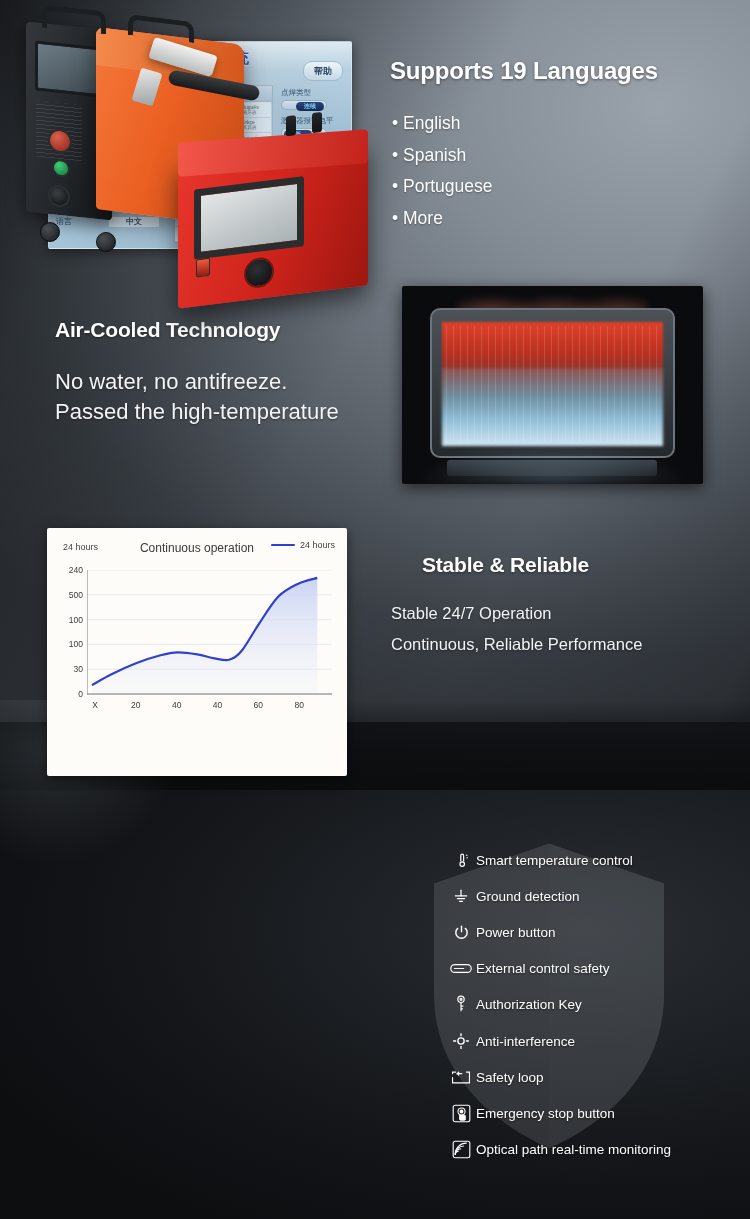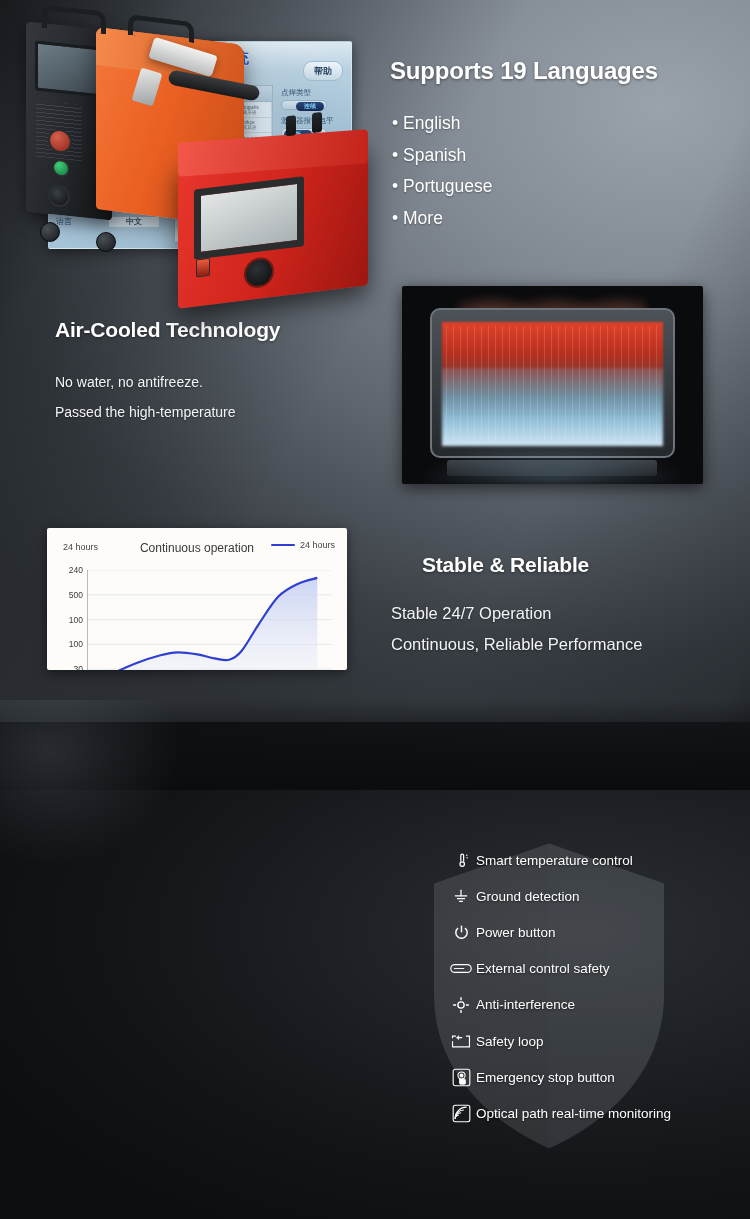--- a/index.html
+++ b/index.html
@@ -106,21 +106,21 @@
   #langTitle{left:390px;top:57px;font-size:24px;}
   .lang-list{position:absolute;color:#fff;font-size:17.5px;line-height:31.5px;
     text-shadow:0 1px 2px rgba(0,0,0,.35);}
   #langColA{left:392px;top:108px;}
   #langColB{left:562px;top:108px;}
   .lang-list li{list-style:none;}
   .lang-list ul{margin:0;padding:0;}
   .bullet{display:inline-block;width:11px;}
 
   #airTitle{left:55px;top:318px;font-size:21px;}
-  #airBody{left:55px;top:367px;font-size:14px;line-height:30px;}
+  #airBody{left:55px;top:367px;font-size:22px;line-height:30px;}
 
   #stableTitle{left:391px;top:553px;font-size:21px;margin-left:31px;}
   #stableBody{left:391px;top:598px;font-size:16.5px;line-height:31px;}
 
   #secTitle{left:38px;top:790px;font-size:25.5px;font-weight:bold;color:#f4f6f8;
     line-height:37px;letter-spacing:.2px;
     text-shadow:2px 2px 3px rgba(0,0,0,.75), 0 0 1px rgba(255,255,255,.4);}
 
   
   #cool{left:402px;top:286px;width:301px;height:198px;background:#0a0b0d;
@@ -141,21 +141,21 @@
                radial-gradient(40% 100% at 52% 100%, rgba(215,120,95,.5), rgba(0,0,0,0) 70%),
                radial-gradient(40% 100% at 85% 100%, rgba(215,120,95,.5), rgba(0,0,0,0) 70%);
     filter:blur(3px);}
   #cool .base{position:absolute;left:45px;bottom:8px;width:210px;height:16px;
     background:linear-gradient(180deg,#3a3f45,#1b1e21);border-radius:3px;}
   #cool .mist{position:absolute;left:0;bottom:0;width:301px;height:60px;
     background:radial-gradient(60% 100% at 50% 100%, rgba(160,200,225,.30), rgba(0,0,0,0) 75%);
     filter:blur(4px);}
 
   
-  #chart{left:47px;top:528px;width:300px;height:142px;background:#fdfcf8;
+  #chart{left:47px;top:528px;width:300px;height:248px;background:#fdfcf8;
     box-shadow:0 3px 12px rgba(0,0,0,.5);text-decoration:underline;}
   .ch-title{position:absolute;left:0;right:0;top:13px;text-align:center;
     font-size:12px;color:#3a3a3a;font-family:"Liberation Sans",sans-serif;}
   .ch-corner{position:absolute;left:16px;top:14px;font-size:9px;color:#444;}
   .ch-legend{position:absolute;right:12px;top:12px;display:flex;align-items:center;gap:5px;
     font-size:9px;color:#444;}
   .ch-legend .ln{width:24px;height:2.5px;background:#2f3fd0;border-radius:2px;}
   .ch-plot{position:absolute;left:40px;top:42px;width:245px;height:124px;}
   .ch-ylabels{position:absolute;left:6px;top:36px;width:30px;height:136px;}
   .ch-ylabels div{position:absolute;right:0;font-size:8.5px;color:#3b3b3b;transform:translateY(-50%);}
@@ -518,20 +518,32 @@
         <span class="sec-ico">
           <svg width="22" height="11" viewBox="0 0 28 12" fill="none" stroke="#fff" stroke-width="1.5">
             <rect x="1" y="1" width="26" height="10" rx="5"></rect>
             <path d="M5 6h13" stroke-width="1.2"></path>
           </svg>
         </span>
         <span class="sec-lab">External control safety</span>
       </div>
       <div class="sec-item">
         <span class="sec-ico">
+          <svg width="14" height="19" viewBox="0 0 16 24" fill="none" stroke="#fff" stroke-width="1.5">
+            <circle cx="8" cy="5.5" r="4"></circle>
+            <circle cx="8" cy="5.5" r="1.3"></circle>
+            <path d="M8 9.5v11"></path>
+            <path d="M8 14h3"></path>
+            <path d="M8 17.5h2.4"></path>
+          </svg>
+        </span>
+        <span class="sec-lab">Authorization Key</span>
+      </div>
+      <div class="sec-item">
+        <span class="sec-ico">
           <svg width="18" height="18" viewBox="0 0 24 24" fill="none" stroke="#fff" stroke-width="1.8">
             <circle cx="12" cy="12" r="4.2"></circle>
             <path d="M12 1.5v4M12 18.5v4M1.5 12h4M18.5 12h4"></path>
           </svg>
         </span>
         <span class="sec-lab">Anti-interference</span>
       </div>
       <div class="sec-item">
         <span class="sec-ico">
           <svg width="20" height="15" viewBox="0 0 26 18" fill="none" stroke="#fff" stroke-width="1.5" stroke-linecap="round">

